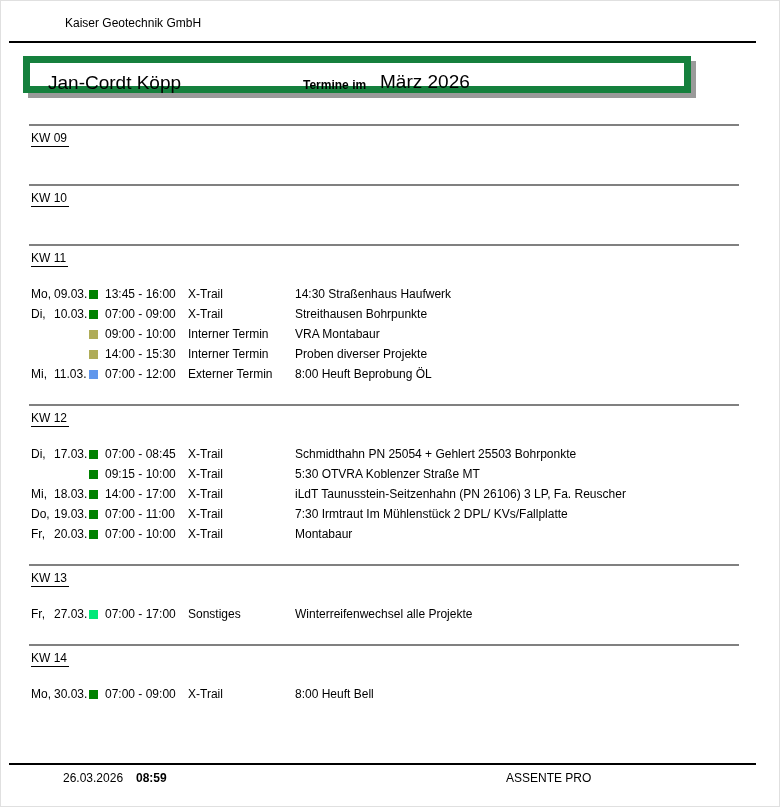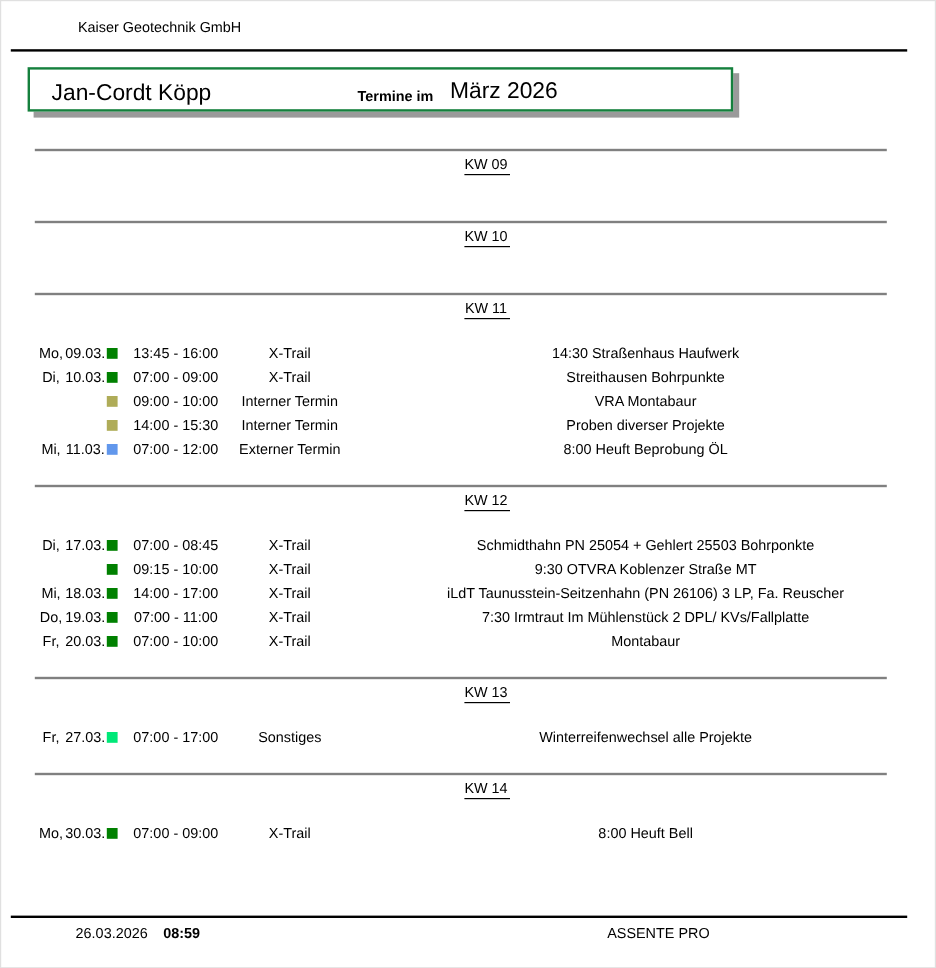--- a/index.html
+++ b/index.html
@@ -15,40 +15,40 @@
   .company {
     position:absolute; left:64px; top:15px;
     font-size:12px;
   }
   .top-rule {
     position:absolute; left:8px; top:40px;
     width:747px; height:2px; background:#000000;
   }
   .title-box {
     position:absolute; left:22px; top:55px;
-    width:588px; height:37px;
+    width:668px; height:37px;
     background:#ffffff;
-    border:2px solid #15803d;
+    border:7px solid #15803d;
     box-shadow:5px 5px 0 #9a9a9a;
   }
   .title-box .person {
     position:absolute; left:18px; top:9px;
     font-size:19px;
   }
   .title-box .label {
     position:absolute; left:273px; top:15px;
     font-size:12px;
     font-weight:bold;
   }
   .title-box .month {
     position:absolute; left:350px; top:8px;
     font-size:19px;
   }
   .content {
-    position:absolute; left:0; top:123px; width:780px;text-align:center;
+    position:absolute; left:0; top:123px; width:780px;
   }
   .section { margin-bottom:20px; }
   .kw-line {
     height:2px; width:710px; margin-left:28px;
     background:#808080;
   }
   .kw-label-row { margin-left:30px; margin-top:2px; height:17px; }
   .kw-label {
     display:inline-block;
     font-size:12px;
@@ -164,21 +164,21 @@
         <span class="time">07:00 - 08:45</span>
         <span class="cat">X-Trail</span>
         <span class="desc">Schmidthahn PN 25054 + Gehlert 25503 Bohrponkte</span>
       </div>
       <div class="row">
         <span class="wd"></span>
         <span class="dt"></span>
         <span class="sq" style="background-color: rgb(0, 128, 0);"></span>
         <span class="time">09:15 - 10:00</span>
         <span class="cat">X-Trail</span>
-        <span class="desc">9:30 OTVRA Koblenzer Straße MT</span>
+        <span class="desc">5:30 OTVRA Koblenzer Straße MT</span>
       </div>
       <div class="row">
         <span class="wd">Mi,</span>
         <span class="dt">18.03.</span>
         <span class="sq" style="background-color: rgb(0, 128, 0);"></span>
         <span class="time">14:00 - 17:00</span>
         <span class="cat">X-Trail</span>
         <span class="desc">iLdT Taunusstein-Seitzenhahn (PN 26106) 3 LP, Fa. Reuscher</span>
       </div>
       <div class="row">

